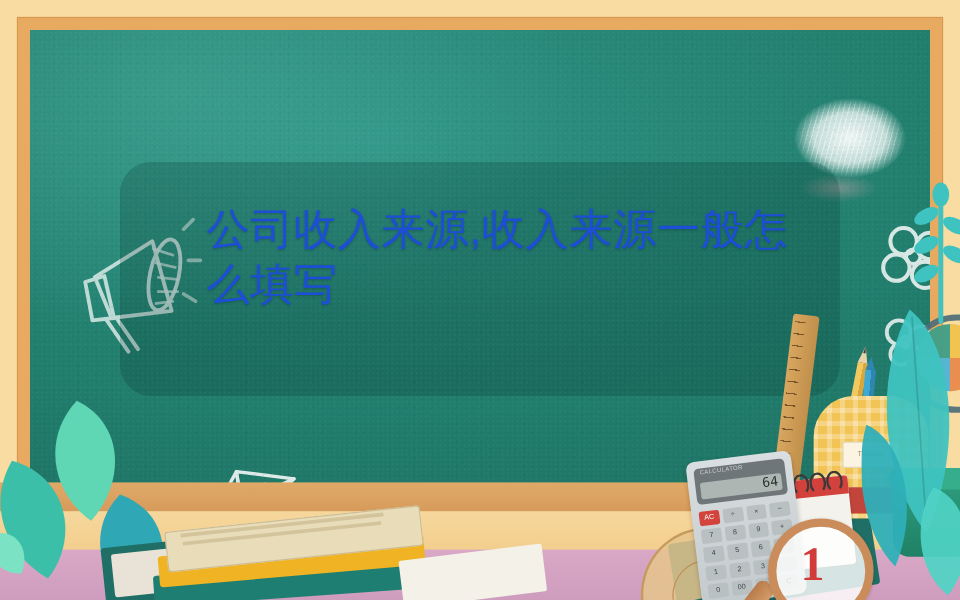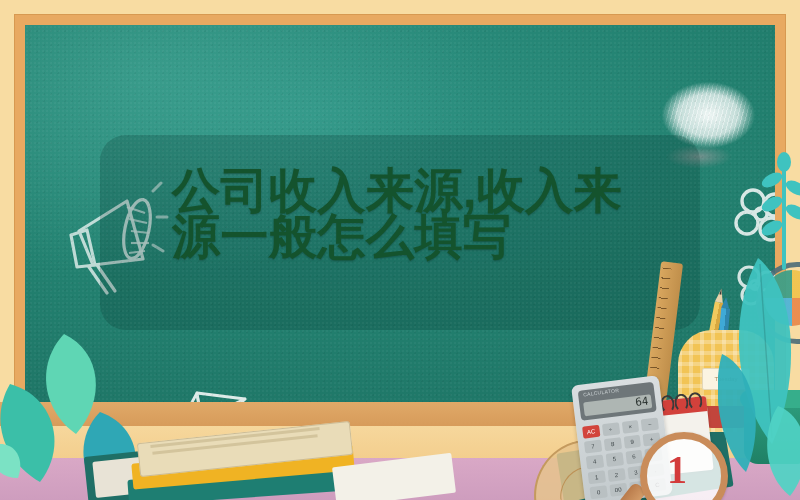--- a/index.html
+++ b/index.html
@@ -48,23 +48,23 @@
   .title-plate{
     position:absolute;left:75px;top:110px;width:600px;height:195px;
     background:rgba(0,40,35,.20);
     border-radius:26px;
     pointer-events:none;
   }
 
   
   .headline{
     position:absolute;left:172px;top:168px;width:492px;
-    color:#14532d;
-    font-size:48px;line-height:46px;
-    font-weight:bold;
+    color:#1d4ed8;
+    font-size:36px;line-height:46px;
+    font-weight:normal;
     letter-spacing:.5px;
     text-shadow:0 1px 2px rgba(0,0,0,.22);
     white-space:pre-wrap;
   }
 
   
   .chalk{position:absolute;pointer-events:none;opacity:.85;}
   .chalk svg{display:block;}
 
   .megaphone{left:32px;top:148px;width:112px;height:124px;opacity:.78;}

